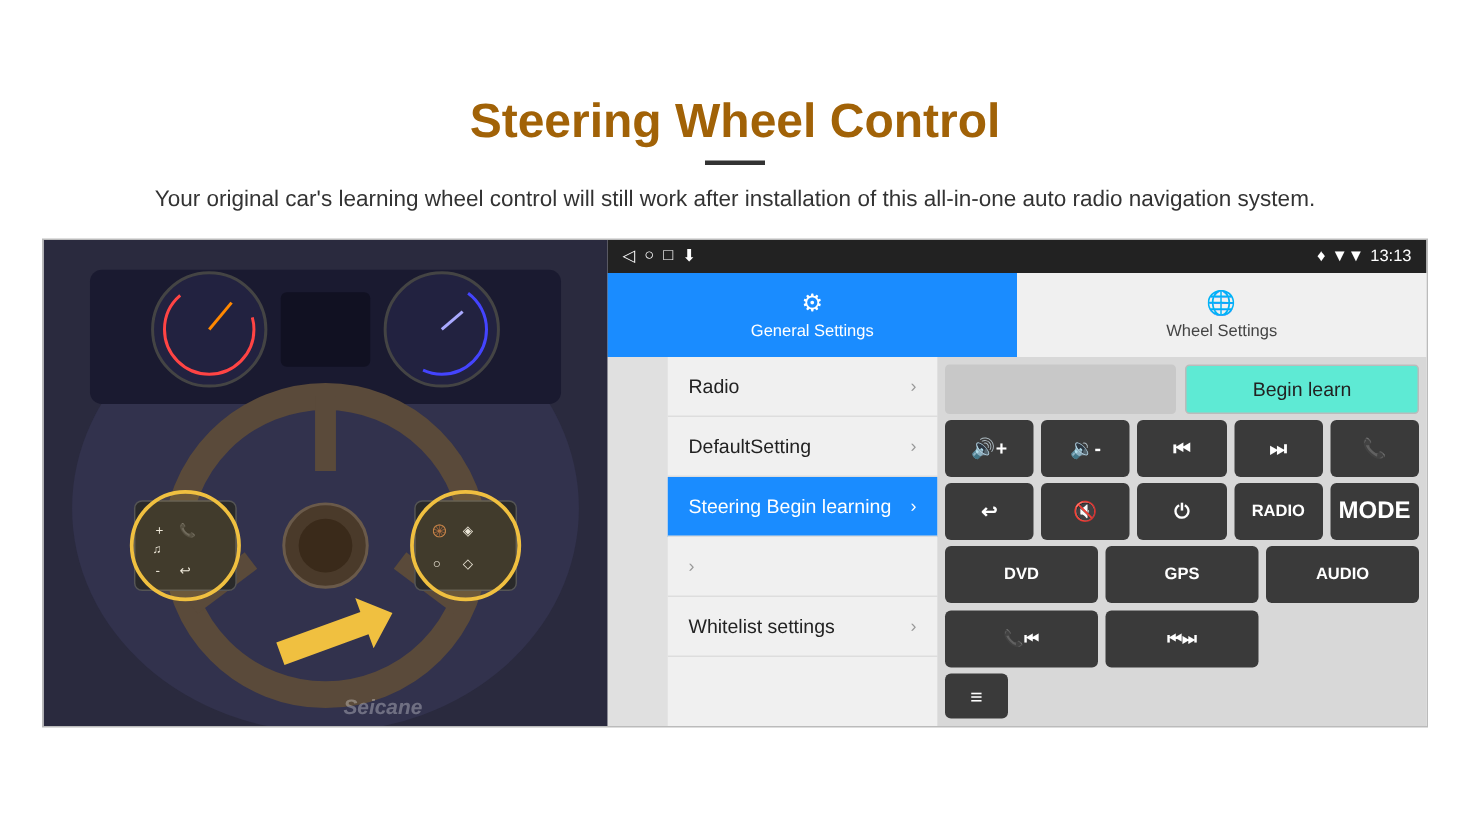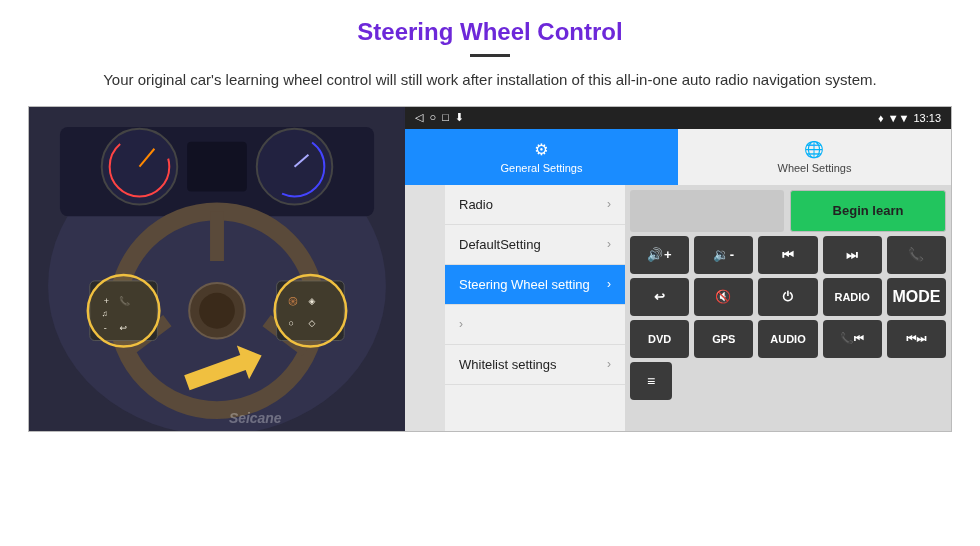--- a/index.html
+++ b/index.html
@@ -10,24 +10,25 @@
       min-height: 546px;
       overflow: hidden;
     }
 
     
     .header-section {
       text-align: center;
       padding: 18px 40px 14px;
     }
     .main-title {
-      font-size: 24px;
+      font-size: 32px;
       font-weight: 900;
-      color: #6d28d9;
+      color: #a16207;
       margin-bottom: 8px;
+      margin-top: 44px;
     }
     .title-divider {
       width: 40px;
       height: 3px;
       background: #333;
       margin: 0 auto 12px;
     }
     .subtitle {
       font-size: 15px;
       color: #333;
@@ -94,28 +95,28 @@
       gap: 6px;
       height: 42px;
     }
     .empty-box {
       flex: 1;
       background: #c8c8c8;
       border-radius: 3px;
     }
     .begin-learn-btn {
       flex: 1;
-      background: #22c55e;
+      background: #5eead4;
       border: 1px solid #bbb;
       border-radius: 3px;
       display: flex;
       align-items: center;
       justify-content: center;
       font-size: 13px;
-      font-weight: bold;
+      font-weight: normal;
       color: #222;
       cursor: pointer;
     }
     .ctrl-grid {
       display: grid;
       grid-template-columns: repeat(5, 1fr);
       gap: 5px;
     }
     .ctrl-btn {
       background: #3a3a3a;
@@ -130,21 +131,21 @@
       cursor: pointer;
     }
 
     .ctrl-grid2 {
       display: grid;
       grid-template-columns: repeat(5, 1fr);
       gap: 5px;
     }
     .ctrl-grid3 {
       display: grid;
-      grid-template-columns: repeat(5, 1fr);
+      grid-template-columns: repeat(3, 1fr);
       gap: 5px;
     }
     .last-row {
       display: flex;
       gap: 5px;
       height: 38px;
     }
     .last-icon-btn {
       background: #3a3a3a;
       color: #fff;
@@ -311,21 +312,21 @@
         <div class="menu-side">
           <div class="menu-item">
             <span>Radio</span>
             <span class="chevron">›</span>
           </div>
           <div class="menu-item">
             <span>DefaultSetting</span>
             <span class="chevron">›</span>
           </div>
           <div class="menu-item active-item">
-            <span>Steering Wheel setting</span>
+            <span>Steering Begin learning</span>
             <span class="chevron">›</span>
           </div>
           <div class="menu-item">
             <span class="chevron">›</span>
           </div>
           <div class="menu-item">
             <span>Whitelist settings</span>
             <span class="chevron">›</span>
           </div>
         </div>

